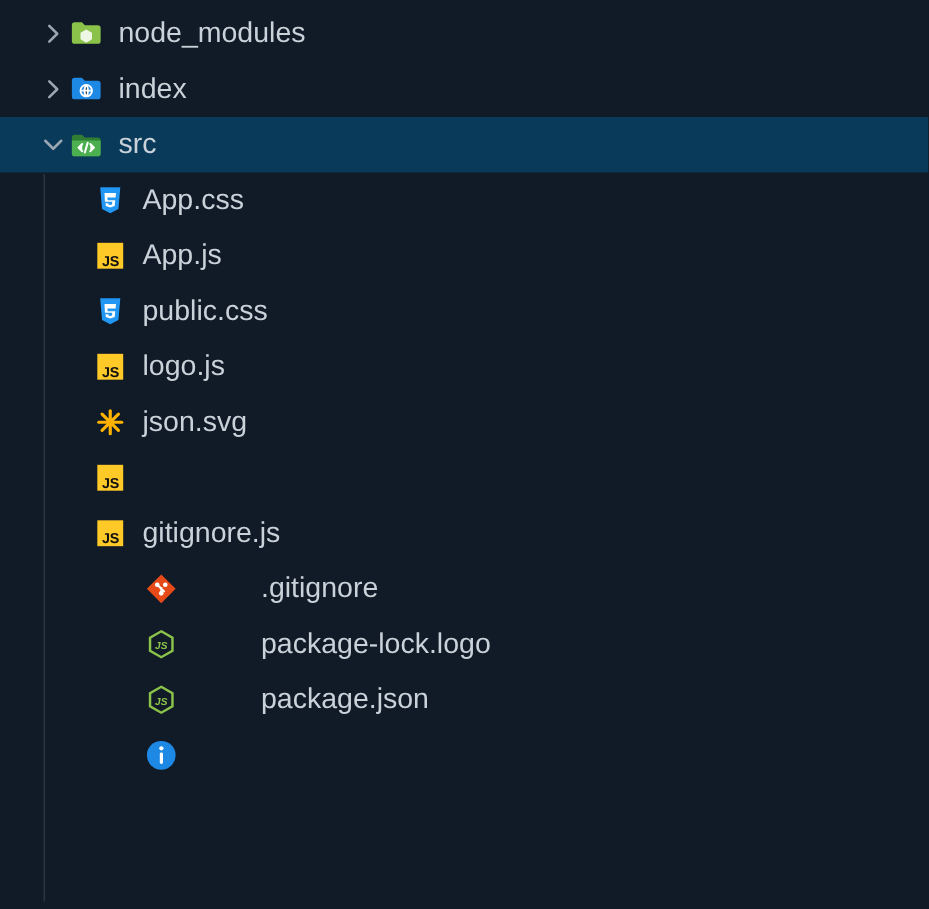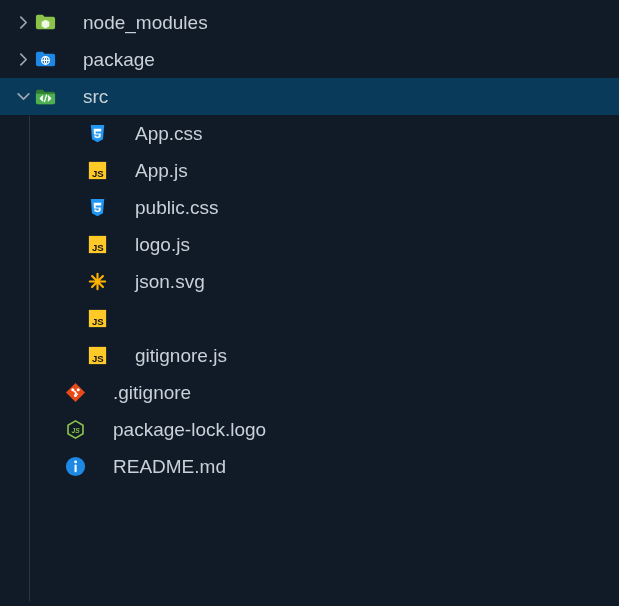--- a/index.html
+++ b/index.html
@@ -26,32 +26,32 @@
       display: flex;
       align-items: center;
       justify-content: center;
       flex-shrink: 0;
       color: #9aa6b2;
     }
     .chevron svg { width: 17px; height: 17px; }
     .folder-icon, .file-icon {
       width: 23px;
       height: 23px;
-      margin-right: 26px;
+      margin-right: 10px;
       flex-shrink: 0;
       display: flex;
       align-items: flex-start;
       justify-content: center;
     }
     .label { color: #c9d1d9; white-space: nowrap; }
-    .depth0 { padding-left: 12px; }
+    .depth0 { padding-left: 24px; }
     .depth1 { padding-left: 46px; }
     .depth2 { padding-left: 74px; }
-    .depth1.no-chevron { padding-left: 64px; }
-    .depth2.no-chevron { padding-left: 86px; }
+    .depth1.no-chevron { padding-left: 96px; gap: 45px; }
+    .depth2.no-chevron { padding-left: 62px; }
     .vline {
       position: absolute;
       left: 29px;
       top: 116px;
       width: 1px;
       height: 485px;
       background: #2a3540;
     }
   </style>
 </head>
@@ -80,21 +80,21 @@
             <path d="M5.5 3l5 5-5 5" stroke="currentColor" stroke-width="1.6" fill="none" stroke-linecap="round" stroke-linejoin="round"></path>
           </svg>
         </span>
         <span class="folder-icon">
           <svg viewBox="0 0 24 24">
             <path fill="#1e88e5" d="M2 6a2 2 0 012-2h5l2 2h9a2 2 0 012 2v9a2 2 0 01-2 2H4a2 2 0 01-2-2V6z"></path>
             <circle cx="12" cy="13" r="4" fill="none" stroke="#fff" stroke-width="1.3"></circle>
             <path stroke="#fff" stroke-width="1.3" d="M8 13h8M12 9c1.5 1.2 1.5 6.8 0 8M12 9c-1.5 1.2-1.5 6.8 0 8"></path>
           </svg>
         </span>
-        <span class="label">package</span>
+        <span class="label">index</span>
       </div>
       <div class="row depth0 selected">
         <span class="chevron">
           <svg viewBox="0 0 16 16" fill="currentColor">
             <path d="M3 5.5l5 5 5-5" stroke="currentColor" stroke-width="1.6" fill="none" stroke-linecap="round" stroke-linejoin="round"></path>
           </svg>
         </span>
         <span class="folder-icon">
           <svg viewBox="0 0 24 24">
             <path fill="#2e7d32" d="M2 7a2 2 0 012-2h5l2 2h9a2 2 0 012 2v9a2 2 0 01-2 2H4a2 2 0 01-2-2V7z"></path>
@@ -191,21 +191,29 @@
           <svg viewBox="0 0 24 24">
             <path fill="none" stroke="#8bc34a" stroke-width="1.7" d="M12 3l7.8 4.5v9L12 21l-7.8-4.5v-9L12 3z"></path>
             <text x="12" y="15.5" font-size="7" font-weight="bold" fill="#8bc34a" text-anchor="middle" font-family="Arial" font-style="italic">JS</text>
           </svg>
         </span>
         <span class="label">package-lock.logo</span>
       </div>
       <div class="row depth1 no-chevron">
         <span class="file-icon">
           <svg viewBox="0 0 24 24">
+            <path fill="none" stroke="#8bc34a" stroke-width="1.7" d="M12 3l7.8 4.5v9L12 21l-7.8-4.5v-9L12 3z"></path>
+            <text x="12" y="15.5" font-size="7" font-weight="bold" fill="#8bc34a" text-anchor="middle" font-family="Arial" font-style="italic">JS</text>
+          </svg>
+        </span>
+        <span class="label">package.json</span>
+      </div>
+      <div class="row depth1 no-chevron">
+        <span class="file-icon">
+          <svg viewBox="0 0 24 24">
             <circle cx="12" cy="12" r="10" fill="#1e88e5"></circle>
             <rect x="11" y="10" width="2.2" height="8" fill="#fff" rx="1"></rect>
             <circle cx="12.1" cy="7.2" r="1.5" fill="#fff"></circle>
           </svg>
         </span>
-        <span class="label">README.md</span>
       </div>
     </div>
 </div>
 
 </body></html>

